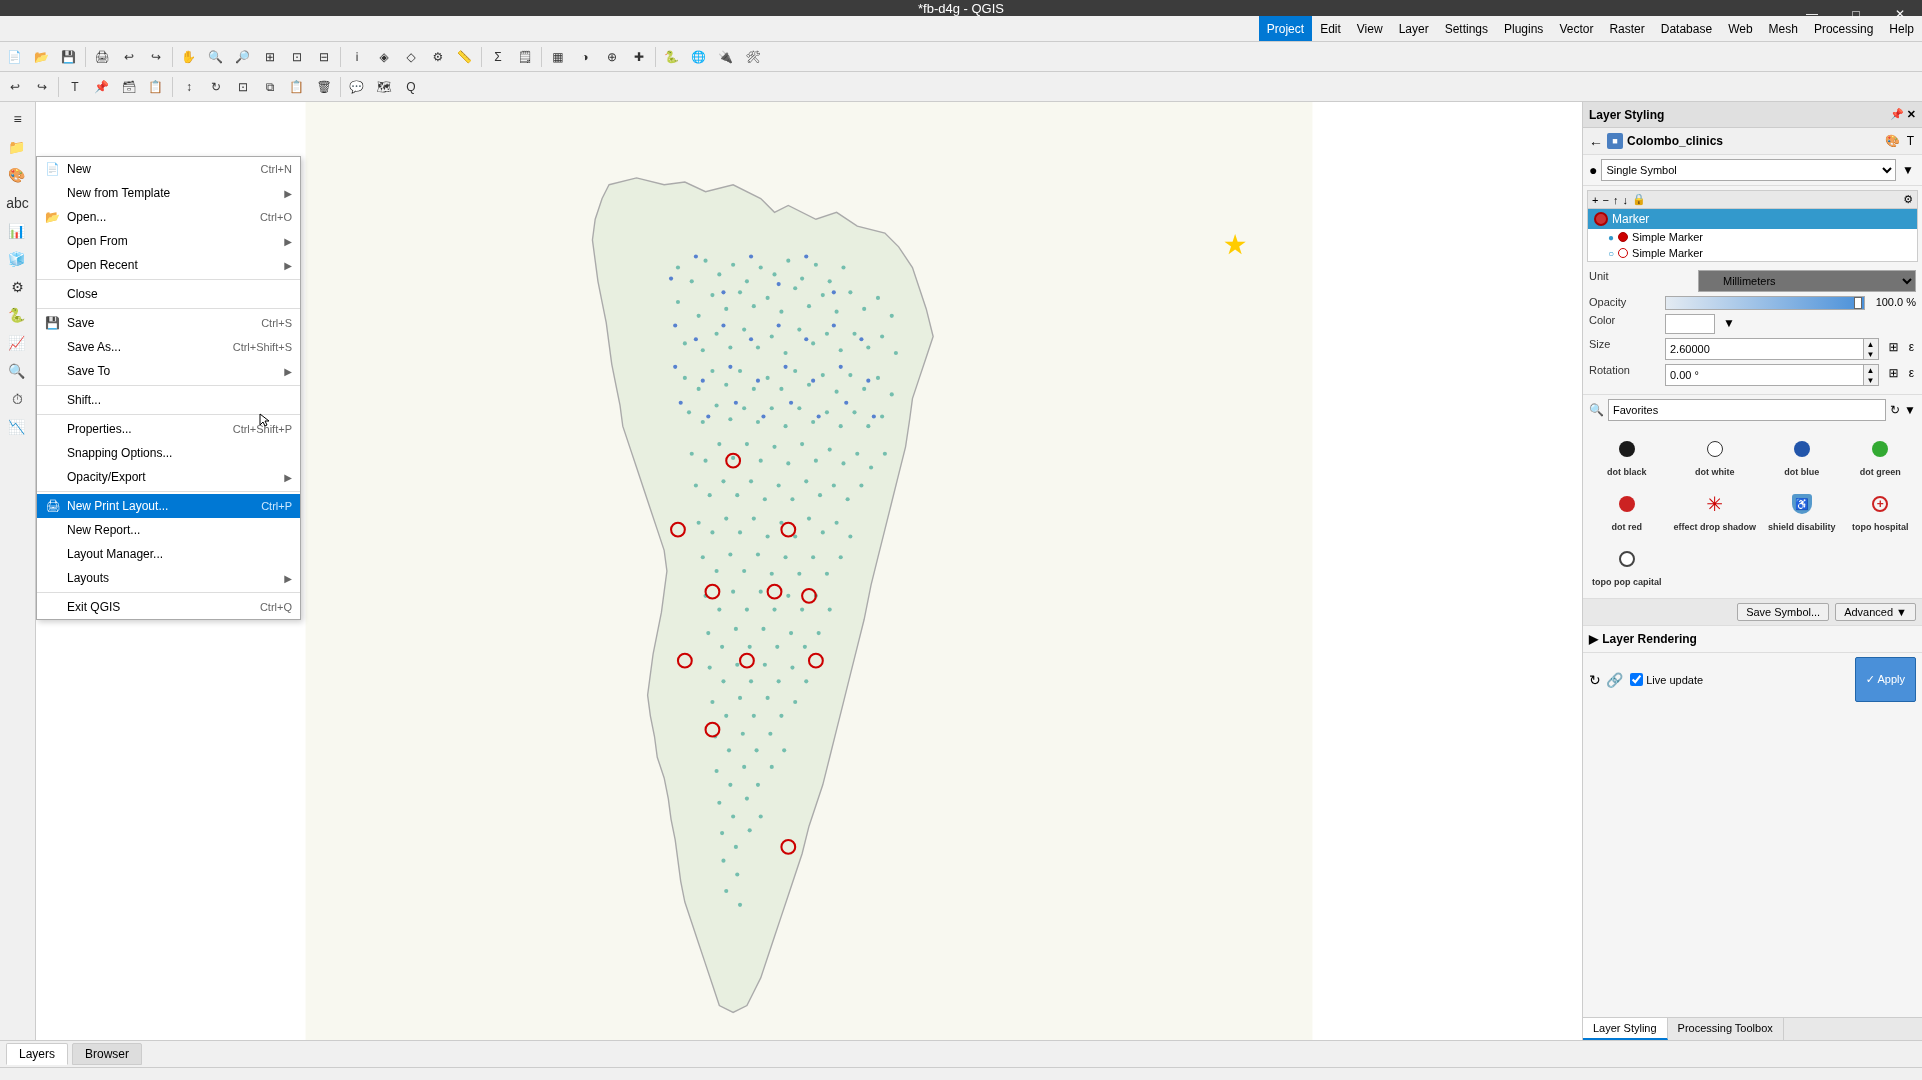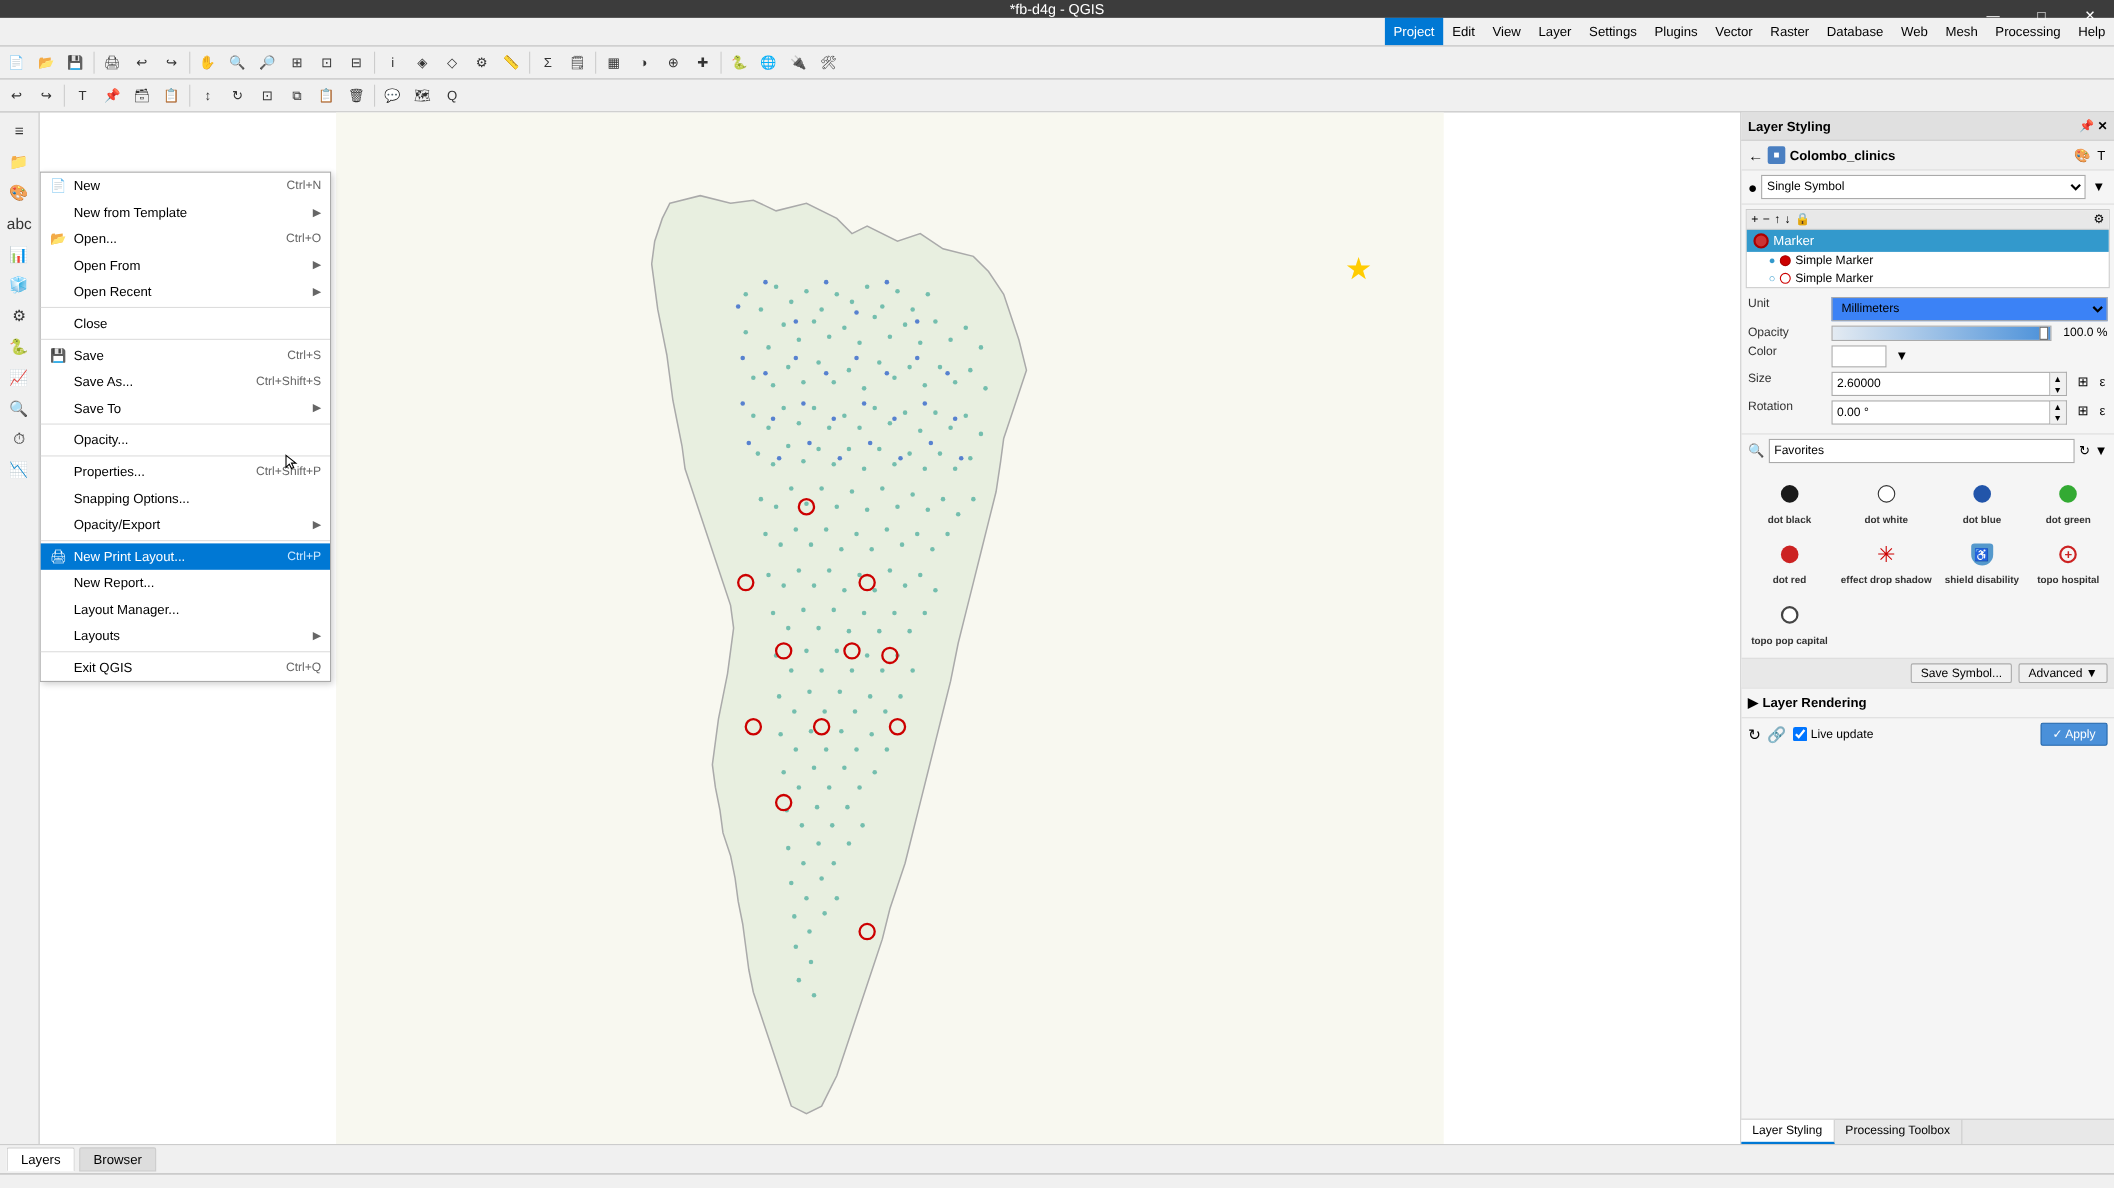--- a/index.html
+++ b/index.html
@@ -216,25 +216,26 @@
 
     .prop-label {
       width: 70px;
       font-size: 11px;
       color: #333;
       flex-shrink: 0;
     }
 
     .prop-select {
       border: 1px solid #aaa;
-      background: #3b82f6;
-      padding: 1px 4px;
+      background: #737373;
+      padding: 1px 20px;
       font-size: 11px;
       height: 22px;
       flex: 1;
+      margin-left: 33px;
     }
 
     .color-swatch {
       width: 50px;
       height: 20px;
       border: 1px solid #aaa;
       background: #fff;
       flex-shrink: 0;
     }
 
@@ -883,21 +884,21 @@
         <span class="shortcut">Ctrl+Shift+S</span>
       </div>
       <div class="dropdown-item">
         <span class="dropdown-item-icon"></span>
         <span>Save To</span>
         <span class="arrow">▶</span>
       </div>
       <div class="dropdown-separator"></div>
       <div class="dropdown-item">
         <span class="dropdown-item-icon"></span>
-        <span>Opacity...</span>
+        <span>Shift...</span>
       </div>
       <div class="dropdown-separator"></div>
       <div class="dropdown-item">
         <span class="dropdown-item-icon"></span>
         <span>Properties...</span>
         <span class="shortcut">Ctrl+Shift+P</span>
       </div>
       <div class="dropdown-item">
         <span class="dropdown-item-icon"></span>
         <span>Snapping Options...</span>
@@ -1137,21 +1138,21 @@
         </div>
       </div>
 
       <div class="rendering-footer">
         <span style="font-size:14px;cursor:pointer;">↻</span>
         <span style="font-size:14px;cursor:pointer;">🔗</span>
         <label style="display:flex;align-items:center;gap:3px;font-size:11px;cursor:pointer;">
           <input type="checkbox" checked="" style="">
           <span>Live update</span>
         </label>
-        <button style="margin-left:auto;padding:3px 10px;font-size:11px;background:#4a90d9;color:#fff;border:1px solid #2266aa;border-radius:2px;cursor:pointer;">
+        <button style="margin-left:auto;padding:15px 10px;font-size:11px;background:#4a90d9;color:#fff;border:1px solid #2266aa;border-radius:2px;cursor:pointer;">
           <span>✓</span>
           <span>Apply</span>
         </button>
       </div>
 
     </div>
 
     <div class="panel-tabs">
       <div class="panel-tab active">Layer Styling</div>
       <div class="panel-tab">Processing Toolbox</div>

